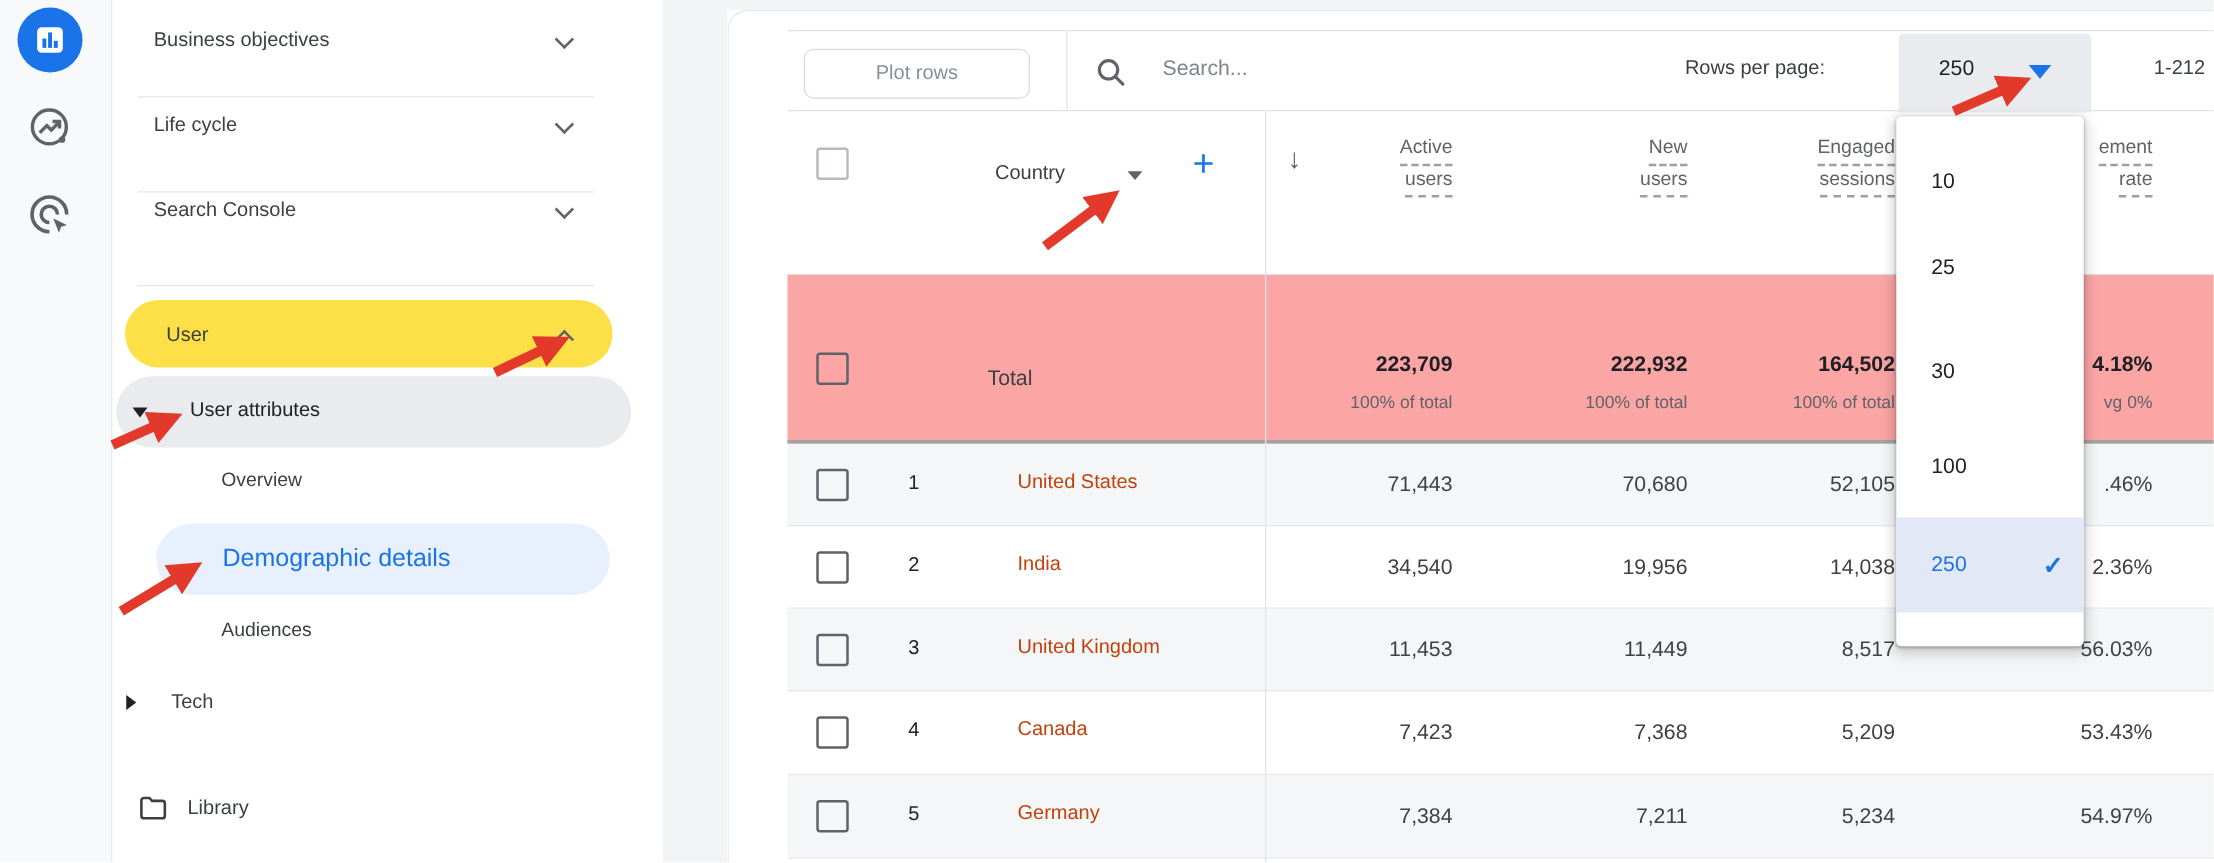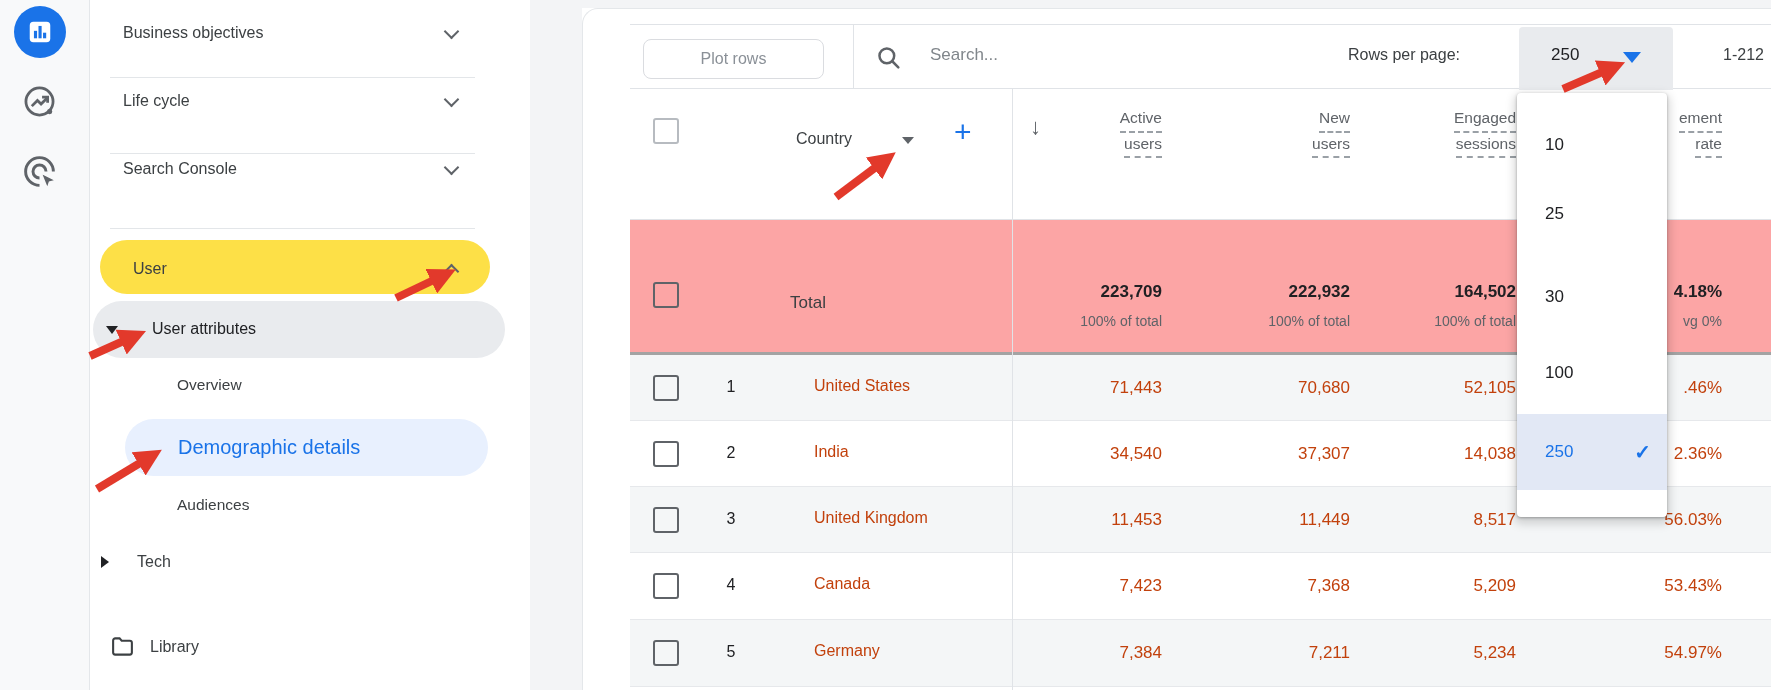--- a/index.html
+++ b/index.html
@@ -83,21 +83,21 @@
   .tval { font-size:17px; font-weight:700; color:#202124; }
   .tsub { font-size:14px; color:#5f6368; margin-top:11px; }
 
   .drow { position:absolute; left:630px; width:1141px; height:66px;
           border-bottom:1px solid #e6e8eb; z-index:2; }
   .drow.striped { background:#f4f6f7; }
   .drow .cb { left:23px; top:20px; }
   .rnum { position:absolute; left:88px; top:23px; width:26px; text-align:center;
           font-size:16px; color:#202124; }
   .rname { position:absolute; left:160px; top:22px; font-size:16px; font-weight:400; color:#c2410c;margin-left:24px; }
-  .rval { position:absolute; top:23px; width:140px; text-align:right; font-size:17px; color:#c2410c; }
+  .rval { position:absolute; top:23px; width:140px; text-align:right; font-size:17px; color:#404040; }
   .c1 { left:392px; } .c2 { left:580px; } .c3 { left:746px; } .c4 { left:952px; }
 
   
   #rpp-menu { position:absolute; left:1517px; top:93px; width:150px; height:424px;
           background:#fff; border-radius:4px; z-index:50;
           box-shadow:0 1px 3px rgba(0,0,0,.3), 0 4px 10px 3px rgba(0,0,0,.15); }
   .mi { position:absolute; left:0; width:100%; height:70px; font-size:17px; color:#202124;
         display:flex; align-items:center; padding-left:28px; }
   .mi.selected { background:#e2e8f5; color:#1a73e8; height:76px; }
   .mi .check { position:absolute; right:16px; font-size:20px; font-weight:700; color:#1a73e8; }
@@ -251,21 +251,21 @@
     <div class="rval c1">71,443</div>
     <div class="rval c2">70,680</div>
     <div class="rval c3">52,105</div>
     <div class="rval c4">.46%</div>
   </div>
   <div class="drow" style="top:421px;">
     <div class="cb"></div>
     <div class="rnum">2</div>
     <div class="rname">India</div>
     <div class="rval c1">34,540</div>
-    <div class="rval c2">37,307</div>
+    <div class="rval c2">19,956</div>
     <div class="rval c3">14,038</div>
     <div class="rval c4">2.36%</div>
   </div>
   <div class="drow striped" style="top:487px;">
     <div class="cb"></div>
     <div class="rnum">3</div>
     <div class="rname">United Kingdom</div>
     <div class="rval c1">11,453</div>
     <div class="rval c2">11,449</div>
     <div class="rval c3">8,517</div>

